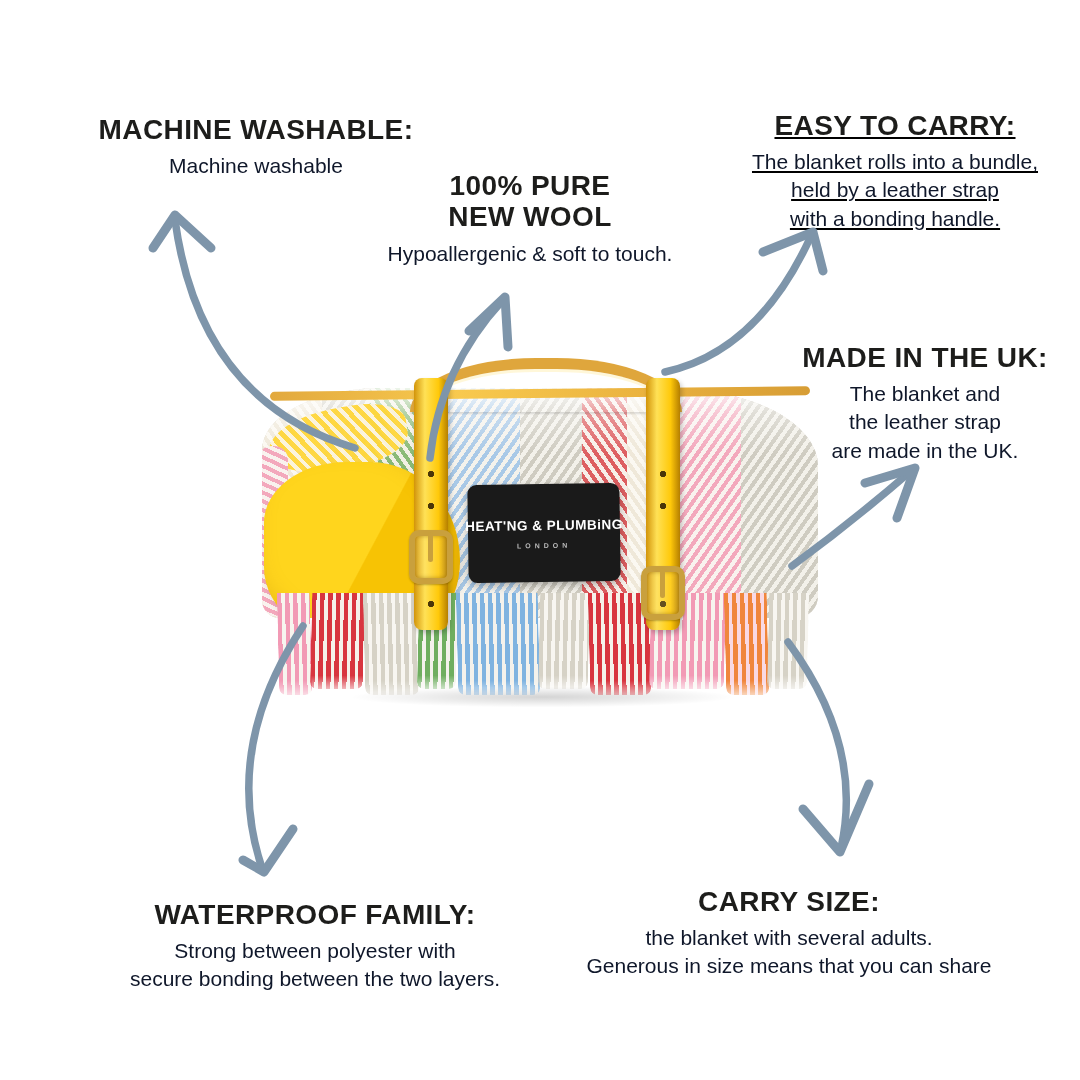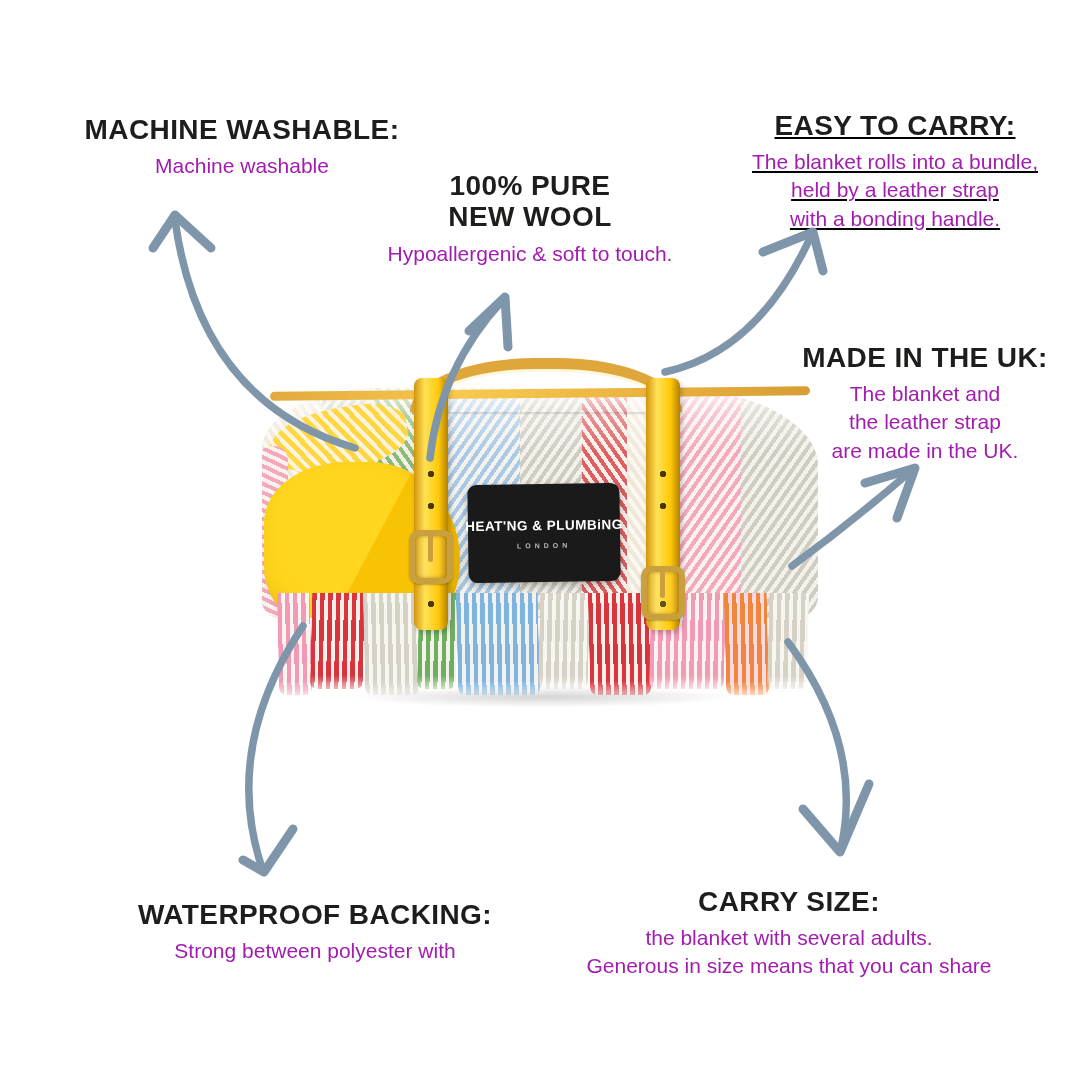--- a/index.html
+++ b/index.html
@@ -4,23 +4,23 @@
 <style>
   * { margin:0; padding:0; box-sizing:border-box; }
   html,body { width:1080px; height:1080px; background:#ffffff; }
   body { font-family:"Liberation Sans", sans-serif; position:relative; overflow:hidden; }
 
   .canvas { position:absolute; inset:0; }
 
   
   .feature { position:absolute; text-align:center; z-index:3; }
   .feature .f-title { font-size:28px; font-weight:800; letter-spacing:.4px; color:#1d1d1b; line-height:1.12; margin-bottom:7px; }
-  .feature .f-line  { font-size:21px; color:#a21caf; line-height:1.34; }
-
-  .f-machine    { left:42px;  top:114px; width:400px; }
+  .feature .f-line  { font-size:21px; color:#0f172a; line-height:1.34; }
+
+  .f-machine    { left:56px;  top:114px; width:400px; }
   .f-wool       { left:330px; top:170px; width:400px; }
   .f-carry      { left:715px; top:110px; width:360px;text-decoration:underline; }
   .f-uk         { left:765px; top:342px; width:320px; }
   .f-waterproof { left:65px;  top:899px; width:500px; }
   .f-family     { left:564px; top:886px; width:450px; }
 
   
   svg.arrows { position:absolute; inset:0; z-index:4; pointer-events:none; }
   svg.arrows path { stroke:#7e95aa; fill:none; stroke-linecap:round; stroke-linejoin:round; }
   svg.arrows .shaft { stroke-width:7.5; }
@@ -156,22 +156,23 @@
   </section>
 
   <section class="feature f-uk">
     <h2 class="f-title">MADE IN THE UK:</h2>
     <div class="f-line">The blanket and</div>
     <div class="f-line">the leather strap</div>
     <div class="f-line">are made in the UK.</div>
   </section>
 
   <section class="feature f-waterproof">
-    <h2 class="f-title">WATERPROOF BACKING:</h2>
+    <h2 class="f-title">WATERPROOF FAMILY:</h2>
     <div class="f-line">Strong between polyester with</div>
+    <div class="f-line">secure bonding between the two layers.</div>
   </section>
 
   <section class="feature f-family">
     <h2 class="f-title">CARRY SIZE:</h2>
     <div class="f-line">the blanket with several adults.</div>
     <div class="f-line">Generous in size means that you can share</div>
   </section>
 
   <div class="blanket">
     <div class="blanket-shadow"></div>

